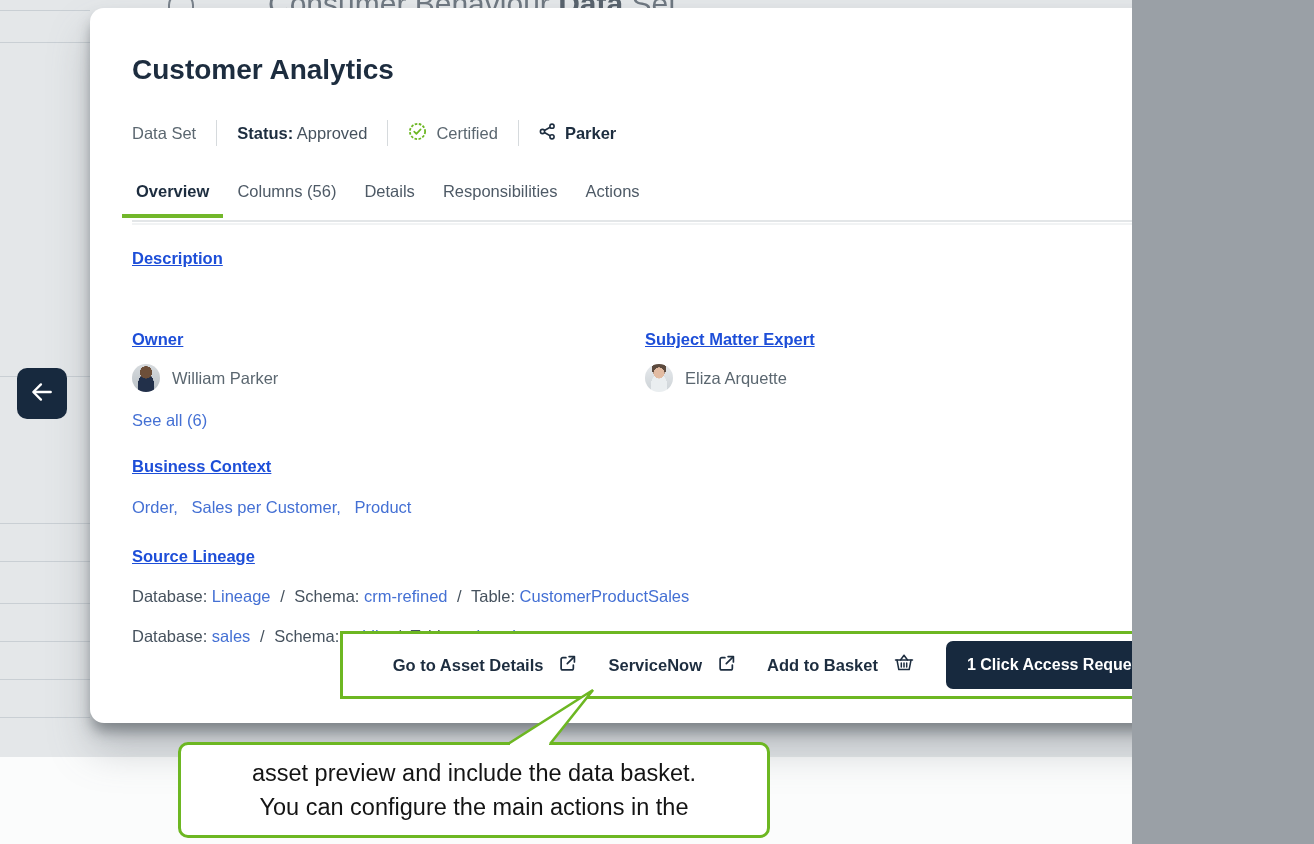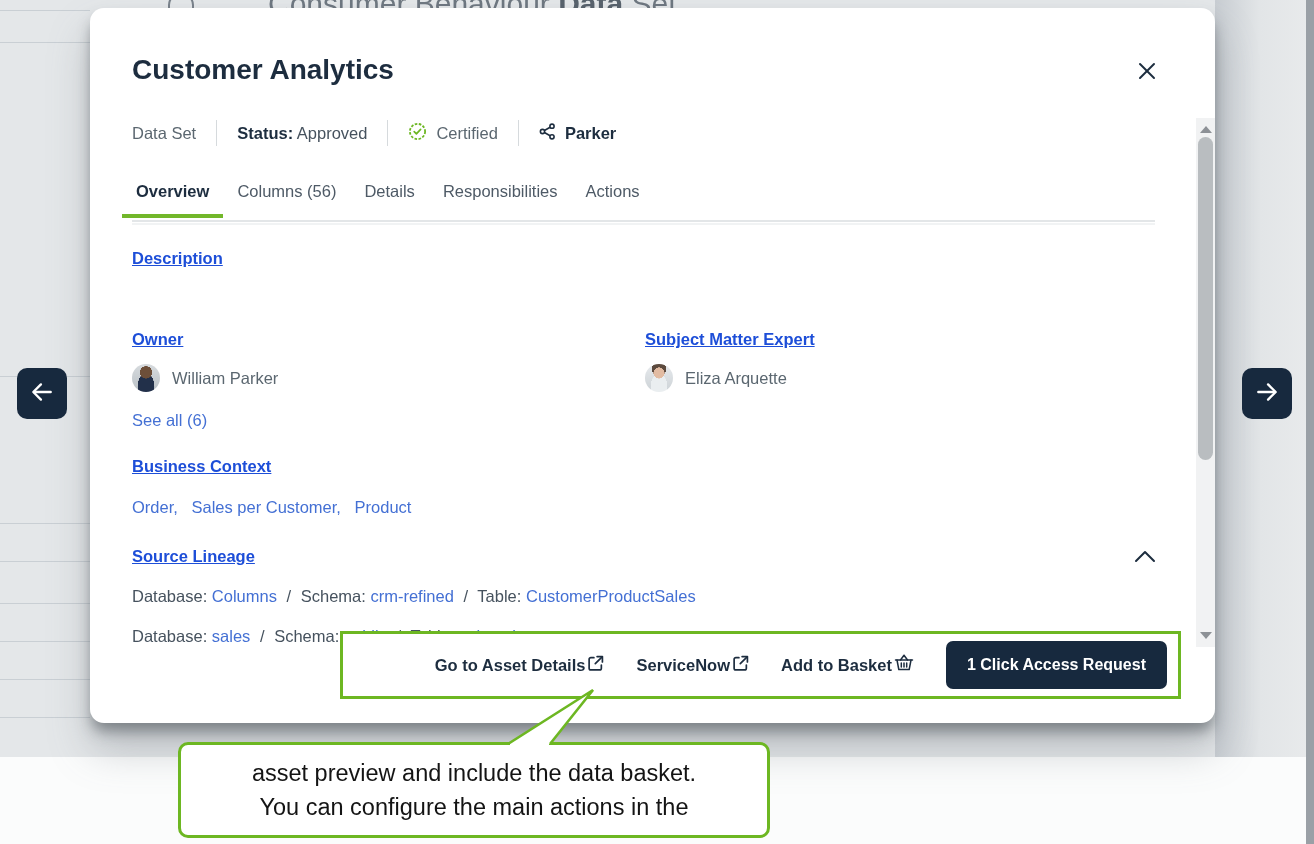--- a/index.html
+++ b/index.html
@@ -1,16 +1,16 @@
 <!DOCTYPE html>
 <html><head>
 <meta charset="utf-8">
 <style>
   html,body{margin:0;padding:0;background:#9aa0a6;}
-  .stage{position:relative;width:1306px;height:844px;overflow:hidden;
+  .stage{position:relative;width:1132px;height:844px;overflow:hidden;
          font-family:"Liberation Sans",sans-serif;background:#e4e7e9;}
   
   .bg-line{position:absolute;left:0;width:90px;height:1px;background:#c9cfd4;}
   .bg-right-band{position:absolute;left:1215px;top:0;width:99px;height:757px;
                  background:linear-gradient(90deg,#c8cdd2 0%,#e2e5e7 45%,#e9ebec 100%);}
   .bg-bottom-strip{position:absolute;left:0;top:757px;width:1314px;height:87px;background:#fbfcfc;}
   .bg-heading{position:absolute;left:268px;top:-13px;font-size:30px;color:#6e7780;white-space:nowrap;}
   .bg-heading b{color:#58626c;}
   .bg-arc{position:absolute;left:168px;top:-7px;width:22px;height:15px;
           border:2.5px solid #79828b;border-bottom:none;border-radius:12px 12px 0 0;}
@@ -58,21 +58,21 @@
   .see-all{position:absolute;left:42px;top:403px;font-size:16.5px;}
   .bc-links{position:absolute;left:42px;top:490px;font-size:16.5px;}
   .bc-links span{margin-right:9px;}
   .chev{position:absolute;left:1043px;top:540px;cursor:pointer;}
   .lineage{position:absolute;left:42px;font-size:16.5px;color:#46525e;white-space:nowrap;}
   .lineage .sep{color:#46525e;margin:0 5px;}
   
   .action-bar{position:absolute;left:250px;top:623px;width:841px;height:68px;box-sizing:border-box;
               border:3px solid #6db722;background:#ffffff;display:flex;align-items:center;
               justify-content:flex-end;gap:32px;padding:0 11px 0 16px;z-index:2;}
-  .bar-link{display:flex;align-items:center;gap:2px;font-size:16.5px;font-weight:600;
+  .bar-link{display:flex;align-items:center;gap:16px;font-size:16.5px;font-weight:600;
             color:#1d2d3f;cursor:pointer;white-space:nowrap;}
   .primary-btn{height:48px;padding:0 21px;border:none;border-radius:7px;background:#17293e;
                color:#ffffff;font-size:16px;font-weight:700;cursor:pointer;
                font-family:"Liberation Sans",sans-serif;white-space:nowrap;}
   
   .sb-track{position:absolute;left:1106px;top:110px;width:19px;height:529px;background:#f1f2f3;}
   .sb-thumb{position:absolute;left:2px;top:19px;width:15px;height:323px;background:#b9bdc0;border-radius:8px;}
   .sb-up{position:absolute;left:3.5px;top:8px;width:0;height:0;
          border-left:6px solid transparent;border-right:6px solid transparent;border-bottom:7px solid #8d9196;}
   .sb-down{position:absolute;left:3.5px;bottom:8px;width:0;height:0;
@@ -197,21 +197,21 @@
     <div class="chev">
       <span>
         <svg width="24" height="16" viewBox="0 0 24 16" fill="none" stroke="#1d2d3f" stroke-width="2" stroke-linecap="round" stroke-linejoin="round">
             <path d="M3 13L12 4l9 9"></path>
           </svg>
       </span>
     </div>
 
     <div class="lineage" style="top:579px">
       <span>Database:</span>
-      <a class="lnk">Columns</a>
+      <a class="lnk">Lineage</a>
       <span class="sep">/</span>
       <span>Schema:</span>
       <a class="lnk">crm-refined</a>
       <span class="sep">/</span>
       <span>Table:</span>
       <a class="lnk">CustomerProductSales</a>
     </div>
     <div class="lineage" style="top:619px">
       <span>Database:</span>
       <a class="lnk">sales</a>

